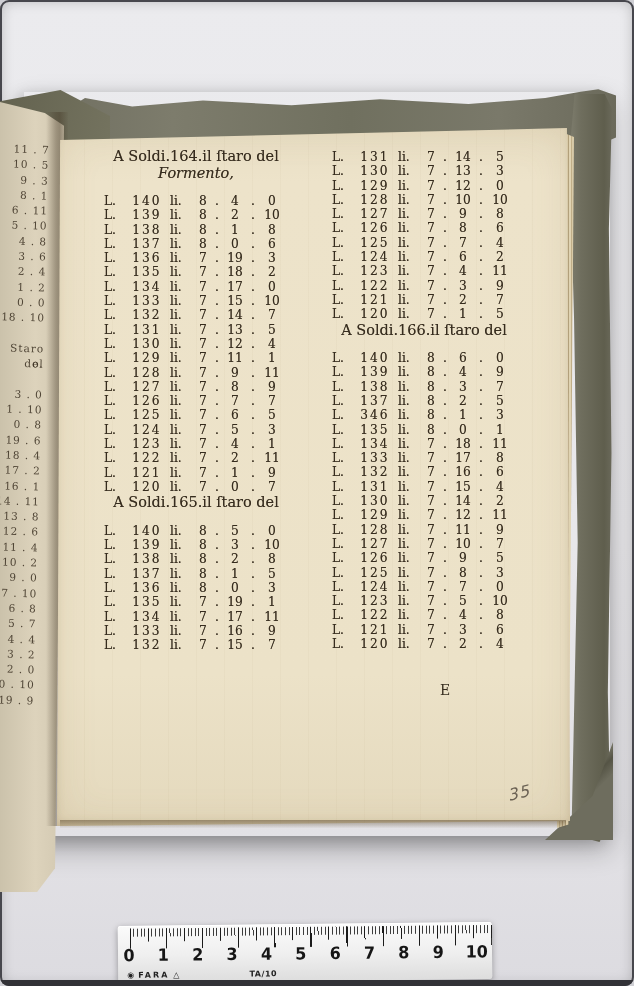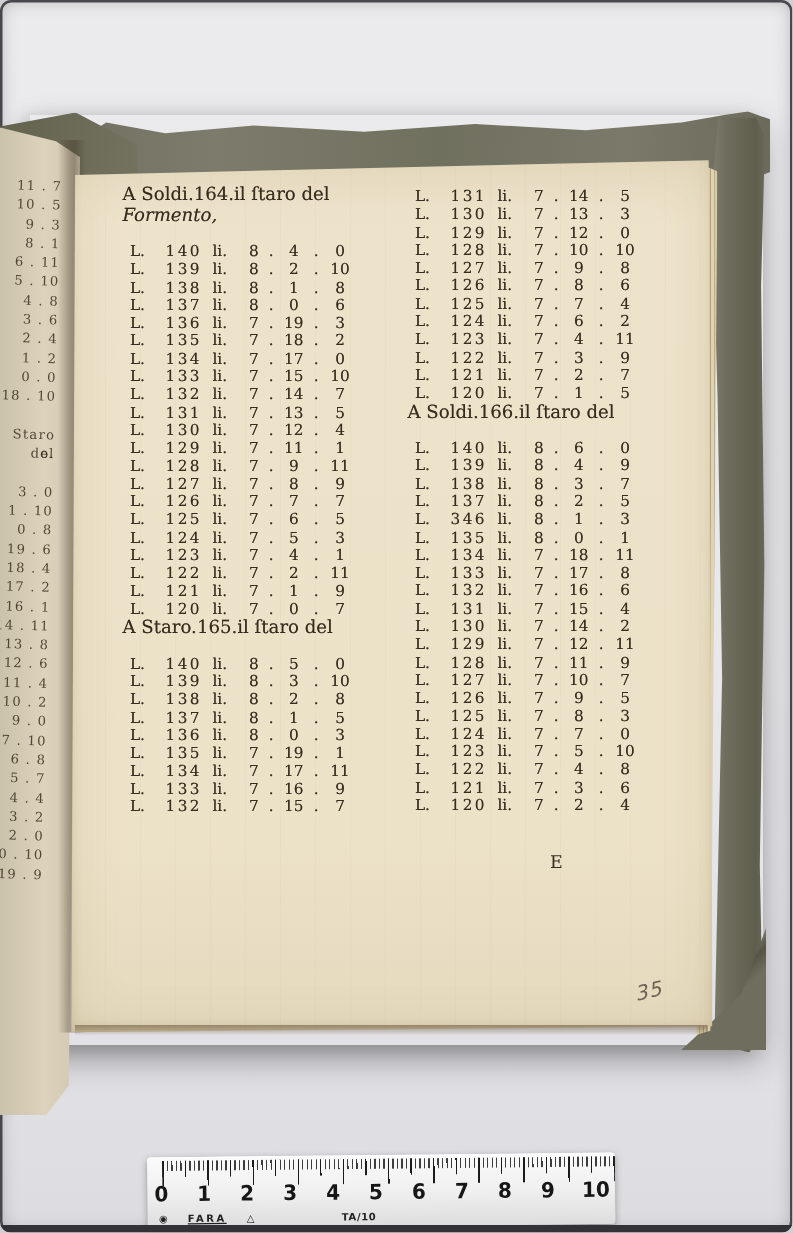--- a/index.html
+++ b/index.html
@@ -47,21 +47,21 @@
       linear-gradient(180deg,#e8dec4,#ede3ca 8%,#ece2c8 78%,#e4d9bd);
     clip-path:polygon(.8% 2%,99.4% .3%,100% 99%,.2% 99.7%);
     box-shadow:inset 0 0 42px rgba(150,120,70,.16), inset 0 -5px 9px rgba(120,95,55,.22);}
   .page-bottom-shadow{position:absolute;left:60px;top:820px;width:506px;height:10px;
     background:linear-gradient(180deg,rgba(85,66,38,.5),rgba(85,66,38,0) 85%);}
 
   
   .col{position:absolute;width:196px;color:#362c1e;text-shadow:0 0 .5px rgba(54,44,30,.55);}
   .col-left{left:98px;top:148px;}
   .col-right{left:326px;top:150px;}
-  .thead{text-align:left;font-size:14.5px;line-height:16.5px;margin-bottom:13px;}
+  .thead{text-align:center;font-size:14.5px;line-height:16.5px;margin-bottom:13px;}
   .thead .t2{display:block;font-style:italic;}
   .trows{display:block;}
   .trow{display:flex;align-items:baseline;height:14.3px;font-size:12.2px;line-height:14.3px;padding-left:6px;}
   .cl{width:20px;}
   .cn{width:46px;text-align:center;letter-spacing:2px;}
   .cli{width:25px;}
   .ca{width:16px;text-align:center;}
   .cd{width:12px;text-align:center;}
   .cb{width:24px;text-align:center;}
   .cc{width:26px;text-align:center;}
@@ -81,21 +81,21 @@
       repeating-linear-gradient(90deg,#1b1b1b 0 1.2px,rgba(0,0,0,0) 1.2px 36.1px),
       repeating-linear-gradient(90deg,#1b1b1b 0 1px,rgba(0,0,0,0) 1px 18.05px),
       repeating-linear-gradient(90deg,#3d3d3d 0 1px,rgba(0,0,0,0) 1px 3.61px);
     background-size:362px 20px,362px 13px,362px 8px;
     background-repeat:no-repeat;background-position:0 0;}
   .ruler-numbers{position:absolute;left:4px;right:4px;top:20px;display:flex;justify-content:space-between;}
   .rnum{font-family:"DejaVu Sans",sans-serif;font-weight:bold;font-size:16px;color:#161616;
     min-width:14px;text-align:center;transform:scaleY(1.05);}
   .ruler-footer{position:absolute;left:9px;right:8px;top:43px;height:12px;display:flex;align-items:center;
     font-family:"DejaVu Sans",sans-serif;font-size:8px;color:#222;}
-  .brand{font-weight:bold;letter-spacing:2px;text-decoration:underline;margin:0 16px;}
+  .brand{font-weight:bold;letter-spacing:2px;margin:0 4px;}
   .logo-circle{font-size:8px;}
   .logo-triangle{font-size:8px;}
   .model{margin-left:70px;font-weight:bold;letter-spacing:.5px;}
 </style>
 </head>
 <body>
 
 <div class="photo">
 
   <div class="book-shadow"></div>
@@ -363,21 +363,21 @@
         <span class="cn">120</span>
         <span class="cli">li.</span>
         <span class="ca">7</span>
         <span class="cd">.</span>
         <span class="cb">0</span>
         <span class="cd">.</span>
         <span class="cc">7</span>
       </div>
       </div>
     <div class="thead gap-head">
-      <span>A Staro.165.il ſtaro del</span>
+      <span>A Soldi.165.il ſtaro del</span>
     </div>
     <div class="trows">
         <div class="trow">
         <span class="cl">L.</span>
         <span class="cn">140</span>
         <span class="cli">li.</span>
         <span class="ca">8</span>
         <span class="cd">.</span>
         <span class="cb">5</span>
         <span class="cd">.</span>

